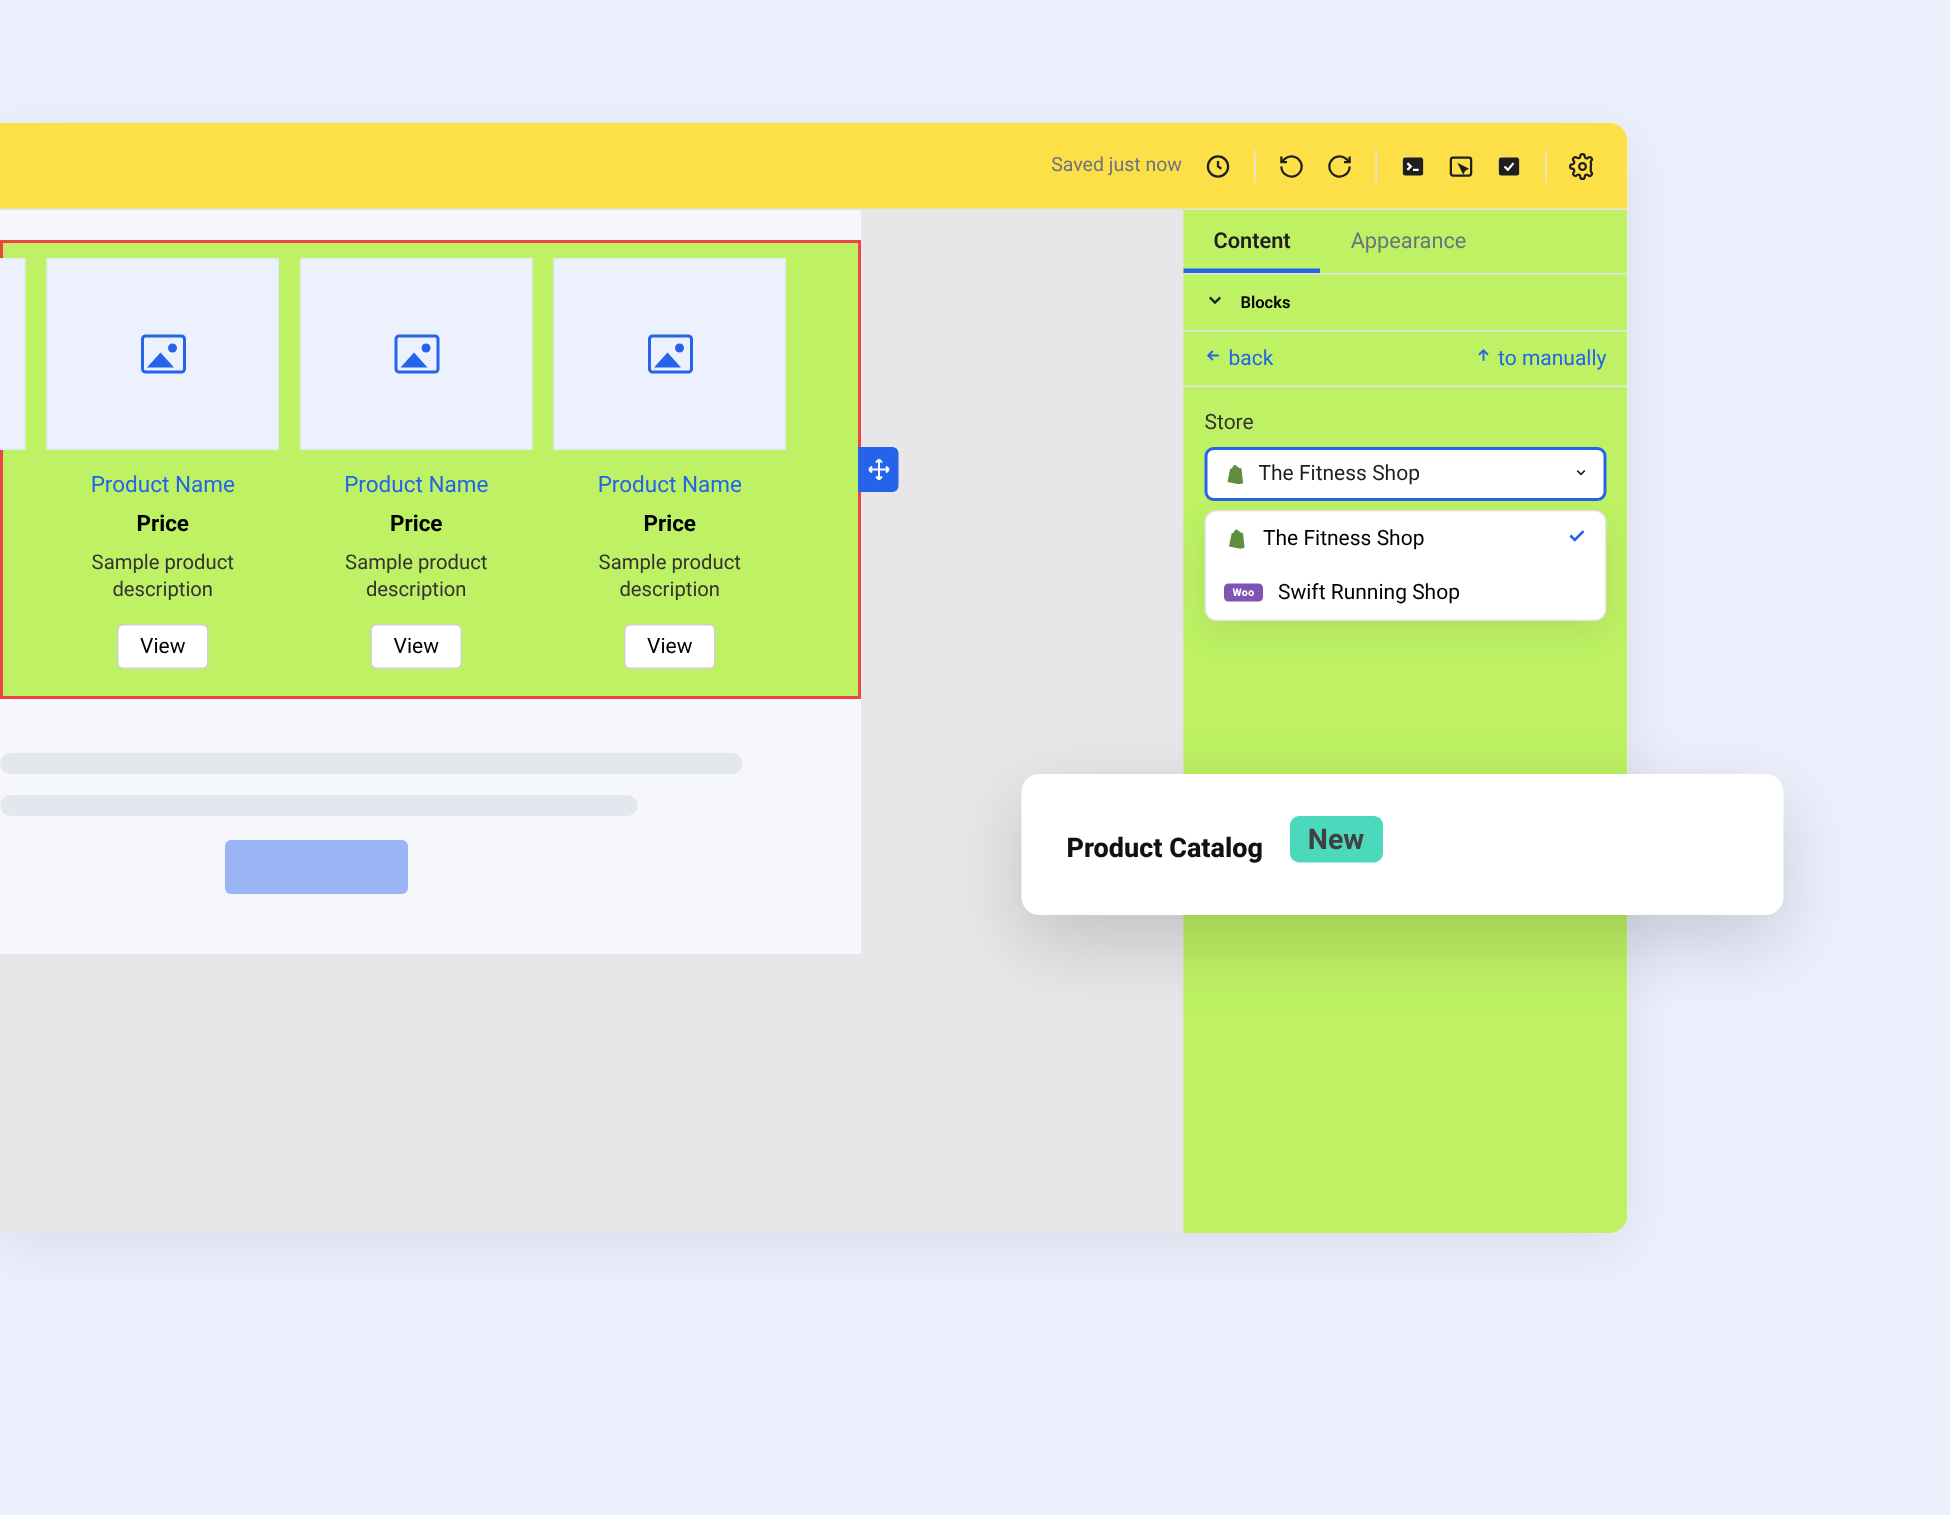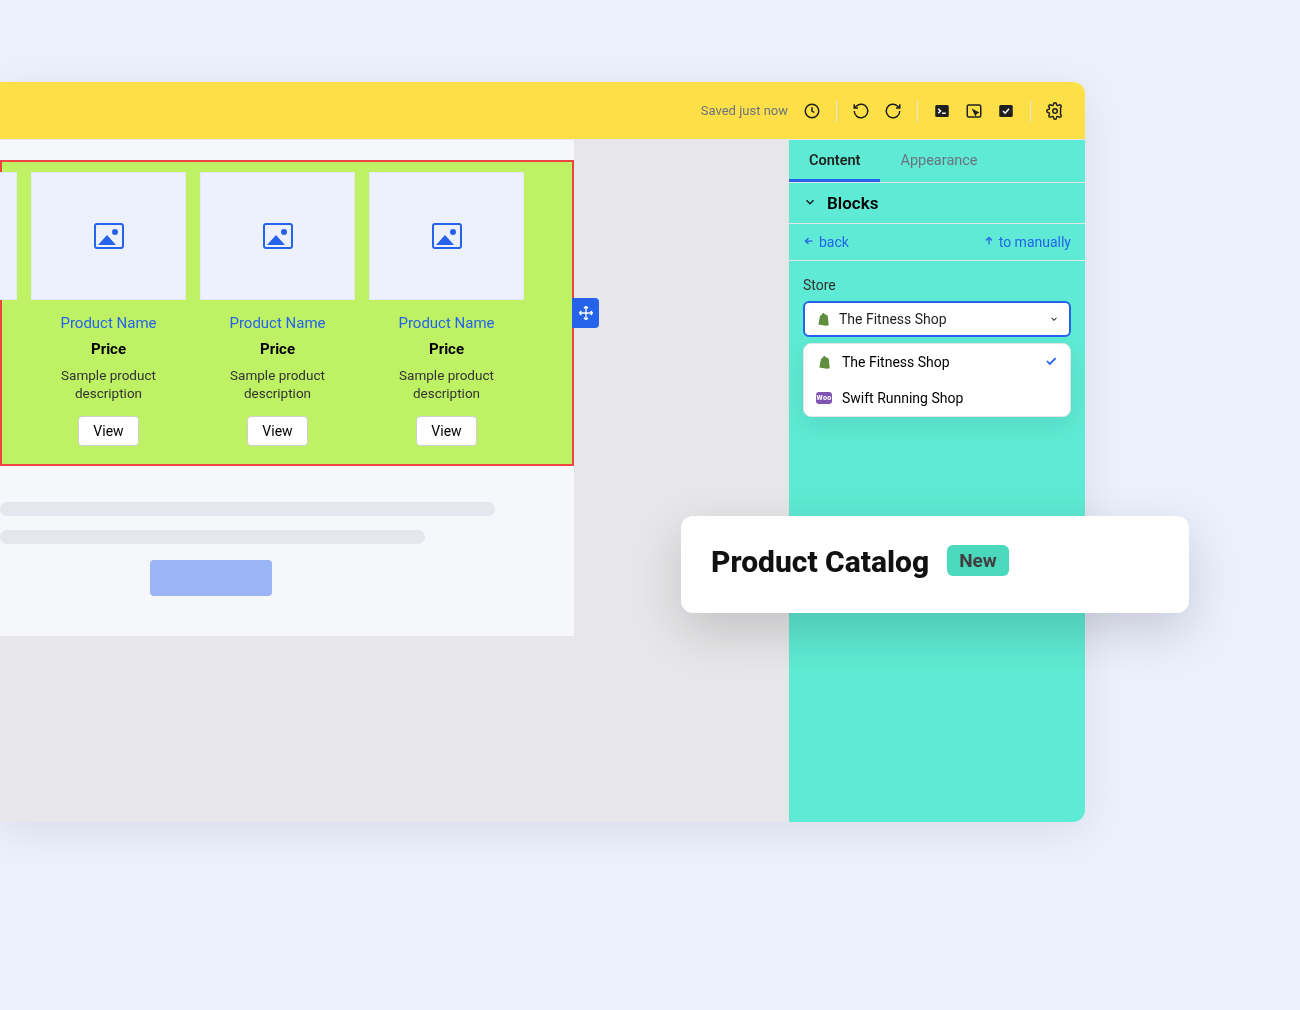--- a/index.html
+++ b/index.html
@@ -191,21 +191,21 @@
     background: #9ab4f5;
     border-radius: 4px;
     margin: 16px 0 0 150px;
   }
 
   
   .side-panel {
     width: 297px;
     flex: 0 0 297px;
     border-left: 1px solid #e4e4e7;
-    background: #5eead4;
+    background: #bef264;
     display: flex;
     flex-direction: column;
   }
   .tabs {
     display: flex;
     border-bottom: 1px solid #e4e4e7;
   }
   .tab {
     padding: 12px 20px 10px 20px;
     font-size: 14.5px;
@@ -217,21 +217,21 @@
     font-weight: 600;
     border-bottom: 3px solid #2563eb;
   }
 
   .blocks-header {
     display: flex;
     align-items: center;
     gap: 10px;
     padding: 10px 14px;
     border-bottom: 1px solid #e4e4e7;
-    font-size: 17px;
+    font-size: 11px;
     font-weight: 600;
   }
   .blocks-header svg { width:14px; height:14px; stroke:#1f1f1f; stroke-width:2.5; fill:none; }
 
   .crumb-row {
     display: flex;
     justify-content: space-between;
     padding: 10px 14px;
     border-bottom: 1px solid #e4e4e7;
     font-size: 14px;
@@ -286,21 +286,21 @@
     position:absolute; right:12px; color:#2563eb;
   }
   .dropdown .opt .chk svg{ width:14px; height:14px; stroke:#2563eb; stroke-width:3; fill:none;}
 
   .shopify-ic {
     width: 16px; height: 16px;
     display:inline-flex; align-items:center; justify-content:center;
   }
   .shopify-ic svg { width:16px; height:16px; }
   .woo-ic {
-    width: 16px; height: 12px;
+    width: 26px; height: 12px;
     border-radius: 3px;
     background: #7f54b3;
     color:#fff;
     font-size:7px;
     font-weight:800;
     display:inline-flex;
     align-items:center;
     justify-content:center;
     letter-spacing:0.3px;
   }
@@ -310,21 +310,21 @@
     position: absolute;
     left: 681px;
     top: 516px;
     width: 508px;
     background: #fff;
     border-radius: 12px;
     box-shadow: 0 18px 50px rgba(0,0,0,0.16);
     padding: 28px 30px 34px 30px;
   }
   .float-card h2 {
-    font-size: 30px;
+    font-size: 18px;
     font-weight: 800;
     color: #111;
     display: inline;
     margin-right: 14px;
   }
   .float-card .nbadge {
     display: inline-block;
     background: #4ad9bd;
     color: #404040;
     font-weight: 700;

